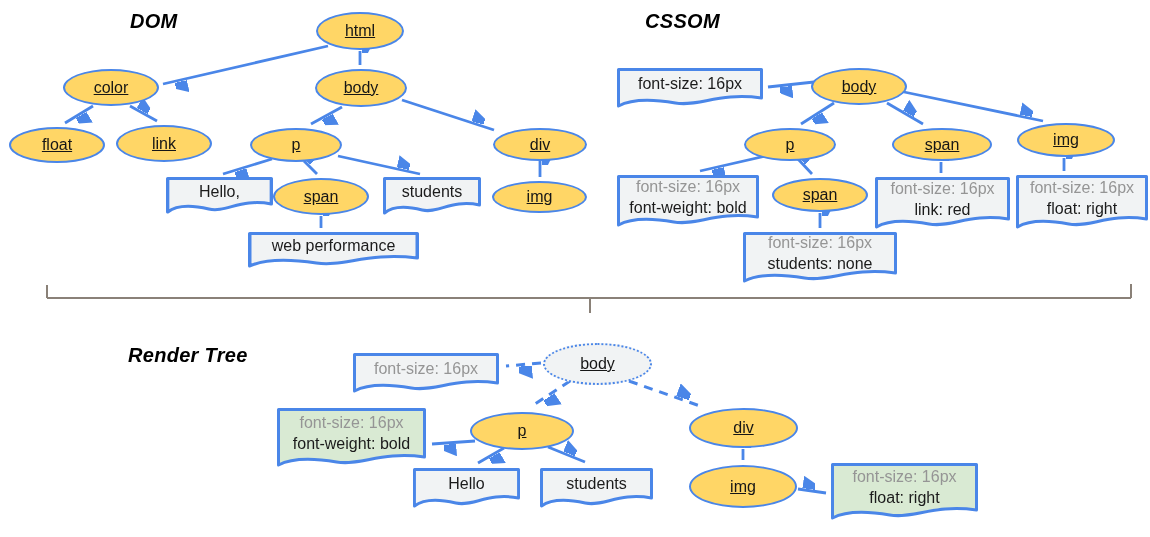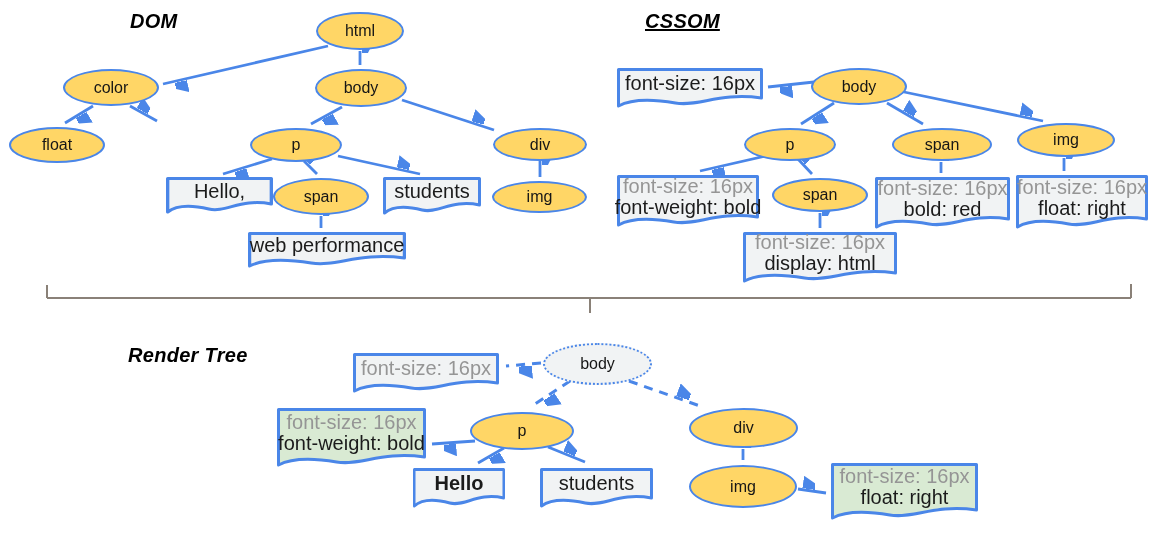--- a/index.html
+++ b/index.html
@@ -11,28 +11,28 @@
   body{background:var(--bg);font-family:"Liberation Sans", sans-serif;}
   #stage{position:relative;width:1150px;height:537px;background:var(--bg);overflow:hidden;}
   #wires{position:absolute;left:0;top:0;width:1150px;height:537px;pointer-events:none;}
   .arrow{stroke:var(--blue);stroke-width:2.8;fill:none;}
   .arrow.dashed{stroke-width:3;stroke-dasharray:9 7;}
   .divline{stroke:var(--divider);stroke-width:2;fill:none;}
   #ah path{fill:var(--blue);}
   .ttl{position:absolute;font-style:italic;font-weight:900;font-size:20px;color:#000;letter-spacing:.3px;white-space:nowrap;}
   .ell{position:absolute;box-sizing:border-box;border:2.5px solid var(--blue);background:var(--yellow);
        border-radius:50%;display:flex;align-items:center;justify-content:center;
-       font-size:16px;color:#161616;white-space:nowrap;}
+       font-size:16px;color:#161616;white-space:nowrap;text-decoration:underline;}
   .ell.ghost{background:var(--ghost-fill);border:2.8px dotted var(--blue);}
   .wbox{position:absolute;box-sizing:border-box;display:flex;flex-direction:column;align-items:center;
         justify-content:center;padding-bottom:9px;}
   .wbox svg{position:absolute;left:0;top:0;width:100%;height:100%;z-index:0;}
   .wbox svg path{fill:var(--box-fill);stroke:var(--blue);stroke-width:3;stroke-linejoin:round;}
   .wbox.green svg path{fill:var(--green-fill);}
-  .bt{position:relative;z-index:1;font-size:20px;line-height:21px;white-space:nowrap;}
+  .bt{position:relative;z-index:1;font-size:16px;line-height:21px;white-space:nowrap;}
   .bt.gray{color:var(--gray-text);}
   .bt.dark{color:var(--dark-text);}
 </style>
 </head>
 <body>
 
 <div id="stage">
 
   <svg id="wires">
     <defs>
@@ -72,34 +72,37 @@
     <line class="arrow dashed" x1="570" y1="381" x2="532" y2="406" marker-end="url(#ah)"></line>
     <line class="arrow dashed" x1="629" y1="381" x2="700" y2="406" marker-end="url(#ah)"></line>
     <line class="arrow" x1="475" y1="441" x2="432" y2="444" marker-end="url(#ah)"></line>
     <line class="arrow" x1="504" y1="448" x2="478" y2="463" marker-end="url(#ah)"></line>
     <line class="arrow" x1="548" y1="447" x2="585" y2="462" marker-end="url(#ah)"></line>
     <line class="arrow" x1="743" y1="449" x2="743" y2="460" marker-end="url(#ah)"></line>
     <line class="arrow" x1="798" y1="489" x2="826" y2="493" marker-end="url(#ah)"></line>
   </svg>
 
   <div class="ttl" style="left:130px;top:10px;">DOM</div>
-  <div class="ttl" style="left:645px;top:10px;text-decoration:underline;">CSSOM</div>
+  <div class="ttl" style="left:645px;top:10px;">CSSOM</div>
   <div class="ttl" style="left:128px;top:344px;font-style:italic;">Render Tree</div>
 
   <div class="ell" style="left:316px;top:12px;width:88px;height:38px;">
       <span>html</span>
     </div>
   <div class="ell" style="left:63px;top:69px;width:96px;height:37px;">
       <span>color</span>
     </div>
   <div class="ell" style="left:315px;top:69px;width:92px;height:38px;">
       <span>body</span>
     </div>
   <div class="ell" style="left:9px;top:127px;width:96px;height:36px;">
       <span>float</span>
+    </div>
+  <div class="ell" style="left:116px;top:125px;width:96px;height:37px;">
+      <span>link</span>
     </div>
   <div class="ell" style="left:250px;top:128px;width:92px;height:34px;">
       <span>p</span>
     </div>
   <div class="ell" style="left:493px;top:128px;width:94px;height:33px;">
       <span>div</span>
     </div>
   <div class="ell" style="left:273px;top:178px;width:96px;height:37px;">
       <span>span</span>
     </div>
@@ -112,21 +115,21 @@
         <path d="M 1.5 1.5 L 94.5 1.5 L 94.5 27 C 67.19999999999999 21 53.760000000000005 36 38.400000000000006 32 C 23.04 28 9.600000000000001 28 1.5 35 Z"></path>
       </svg>
     <span class="bt dark">Hello,</span>
   </div>
   <div class="wbox" style="left:383px;top:177px;width:98px;height:38px;">
       <svg viewBox="0 0 98 38" preserveAspectRatio="none">
         <path d="M 1.5 1.5 L 96.5 1.5 L 96.5 28 C 68.6 22 54.88 37 39.2 33 C 23.52 29 9.8 29 1.5 36 Z"></path>
       </svg>
     <span class="bt dark">students</span>
   </div>
-  <div class="wbox" style="left:248px;top:232px;width:158px;height:36px;">
+  <div class="wbox" style="left:248px;top:232px;width:171px;height:36px;">
       <svg viewBox="0 0 147 36" preserveAspectRatio="none">
         <path d="M 1.5 1.5 L 145.5 1.5 L 145.5 26 C 102.89999999999999 20 82.32000000000001 35 58.800000000000004 31 C 35.28 27 14.700000000000001 27 1.5 34 Z"></path>
       </svg>
     <span class="bt dark">web performance</span>
   </div>
 
   <div class="ell" style="left:811px;top:68px;width:96px;height:37px;">
       <span>body</span>
     </div>
   <div class="ell" style="left:744px;top:128px;width:92px;height:33px;">
@@ -153,35 +156,35 @@
         <path d="M 1.5 1.5 L 140.5 1.5 L 140.5 42 C 99.39999999999999 36 79.52000000000001 51 56.800000000000004 47 C 34.08 43 14.200000000000001 43 1.5 50 Z"></path>
       </svg>
     <span class="bt gray">font-size: 16px</span>
     <span class="bt dark">font-weight: bold</span>
   </div>
   <div class="wbox" style="left:875px;top:177px;width:135px;height:52px;">
       <svg viewBox="0 0 135 52" preserveAspectRatio="none">
         <path d="M 1.5 1.5 L 133.5 1.5 L 133.5 42 C 94.5 36 75.60000000000001 51 54 47 C 32.4 43 13.5 43 1.5 50 Z"></path>
       </svg>
     <span class="bt gray">font-size: 16px</span>
-    <span class="bt dark">bold: red</span>
+    <span class="bt dark">link: red</span>
   </div>
   <div class="wbox" style="left:1016px;top:175px;width:132px;height:54px;">
       <svg viewBox="0 0 132 54" preserveAspectRatio="none">
         <path d="M 1.5 1.5 L 130.5 1.5 L 130.5 44 C 92.39999999999999 38 73.92 53 52.800000000000004 49 C 31.68 45 13.200000000000001 45 1.5 52 Z"></path>
       </svg>
     <span class="bt gray">font-size: 16px</span>
     <span class="bt dark">float: right</span>
   </div>
   <div class="wbox" style="left:743px;top:232px;width:154px;height:51px;">
       <svg viewBox="0 0 154 51" preserveAspectRatio="none">
         <path d="M 1.5 1.5 L 152.5 1.5 L 152.5 41 C 107.8 35 86.24000000000001 50 61.6 46 C 36.96 42 15.4 42 1.5 49 Z"></path>
       </svg>
     <span class="bt gray">font-size: 16px</span>
-    <span class="bt dark">display: html</span>
+    <span class="bt dark">students: none</span>
   </div>
 
   <div class="ell ghost" style="left:543px;top:343px;width:109px;height:42px;">
       <span>body</span>
     </div>
   <div class="ell" style="left:470px;top:412px;width:104px;height:38px;">
       <span>p</span>
     </div>
   <div class="ell" style="left:689px;top:408px;width:109px;height:40px;">
       <span>div</span>
@@ -196,21 +199,21 @@
       </svg>
     <span class="bt gray">font-size: 16px</span>
   </div>
   <div class="wbox green" style="left:277px;top:408px;width:149px;height:59px;">
       <svg viewBox="0 0 149 59" preserveAspectRatio="none">
         <path d="M 1.5 1.5 L 147.5 1.5 L 147.5 49 C 104.3 43 83.44000000000001 58 59.6 54 C 35.76 50 14.9 50 1.5 57 Z"></path>
       </svg>
     <span class="bt gray">font-size: 16px</span>
     <span class="bt dark">font-weight: bold</span>
   </div>
-  <div class="wbox" style="left:413px;top:468px;width:92px;height:40px;font-weight:bold;">
+  <div class="wbox" style="left:413px;top:468px;width:107px;height:40px;">
       <svg viewBox="0 0 110 40" preserveAspectRatio="none">
         <path d="M 1.5 1.5 L 108.5 1.5 L 108.5 30 C 77 24 61.60000000000001 39 44 35 C 26.4 31 11 31 1.5 38 Z"></path>
       </svg>
     <span class="bt dark">Hello</span>
   </div>
   <div class="wbox" style="left:540px;top:468px;width:113px;height:40px;">
       <svg viewBox="0 0 113 40" preserveAspectRatio="none">
         <path d="M 1.5 1.5 L 111.5 1.5 L 111.5 30 C 79.1 24 63.28000000000001 39 45.2 35 C 27.119999999999997 31 11.3 31 1.5 38 Z"></path>
       </svg>
     <span class="bt dark">students</span>

